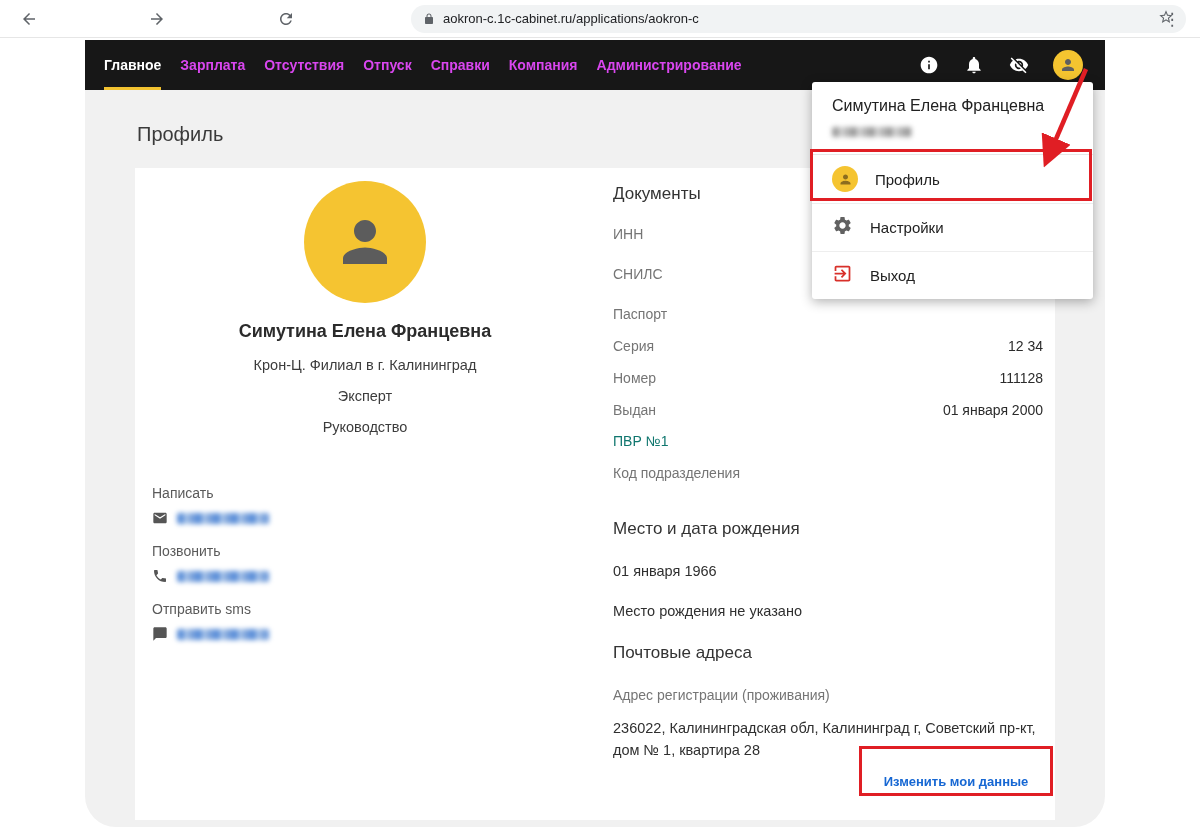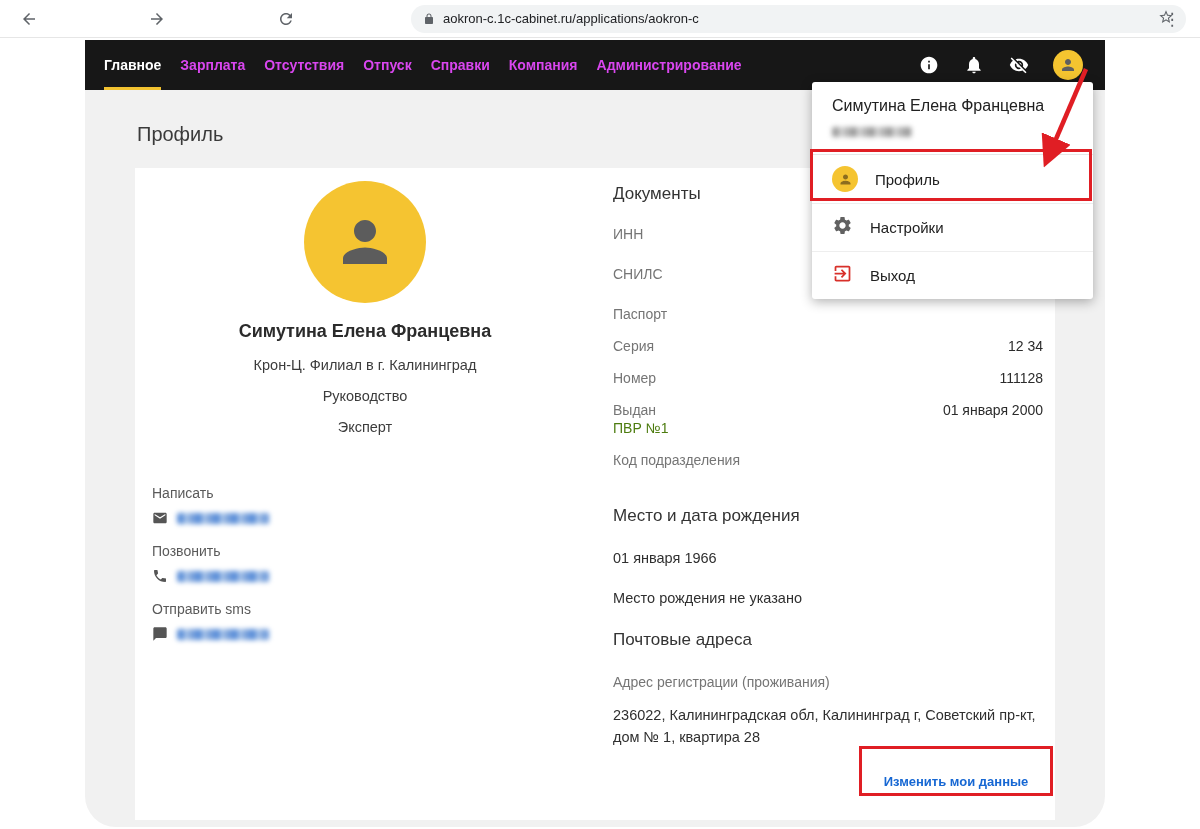--- a/index.html
+++ b/index.html
@@ -46,21 +46,21 @@
     background:repeating-linear-gradient(90deg,#5b8fd9 0 7px,#a9c4e8 7px 12px,#7ba3dc 12px 18px); filter:blur(2.5px); }
   .blur-chip.gray { width:80px; height:10px;
     background:repeating-linear-gradient(90deg,#9e9e9e 0 7px,#d4d4d4 7px 12px,#b5b5b5 12px 18px); }
 
   .card-right { position:absolute; left:478px; top:16px; width:430px; }
   .sec-title { font-size:17px; color:#333; font-weight:400; }
   .lbl { font-size:14px; color:#757575; }
   .val { font-size:14px; color:#2b2b2b; }
   .doc-row { display:flex; justify-content:space-between; align-items:baseline; margin-top:16px; }
   .mt22 { margin-top:22px; } .mt24 { margin-top:24px; } .mt38 { margin-top:38px; } .mt16 { margin-top:16px; }
-  .issued-by { font-size:14px; color:#4d7c0f; margin-top:2px; }
+  .issued-by { font-size:14px; color:#0f766e; margin-top:15px; }
   .addr-text { font-size:14.5px; color:#2f2f2f; line-height:1.55; margin-top:14px; }
   .body-line { font-size:14.5px; color:#2f2f2f; }
 
   .edit-box { position:absolute; right:2px; top:578px; width:194px; height:50px; border:3px solid #e01e24; display:flex; align-items:center; justify-content:center; }
   .edit-btn { font-size:13px; font-weight:700; color:#1667d3; background:none; border:none; cursor:pointer; font-family:inherit;margin-top:20px; }
 
   
   .dropdown { position:absolute; left:812px; top:82px; width:281px; background:#fff; border-radius:3px; box-shadow:0 3px 12px rgba(0,0,0,.3); z-index:30; }
   .dd-header { padding:15px 20px 13px; border-bottom:1px solid #e6e6e6; }
   .dd-name { font-size:16px; color:#212121; }
@@ -168,22 +168,22 @@
       <div class="card">
 
         <div class="card-left">
           <div class="avatar-big">
             <svg viewBox="0 0 24 24">
                 <path d="M12 12c2.21 0 4-1.79 4-4s-1.79-4-4-4-4 1.79-4 4 1.79 4 4 4zm0 2c-2.67 0-8 1.34-8 4v2h16v-2c0-2.66-5.33-4-8-4z"></path>
               </svg>
           </div>
           <div class="p-name">Симутина Елена Францевна</div>
           <div class="p-line">Крон-Ц. Филиал в г. Калининград</div>
+          <div class="p-line">Эксперт</div>
           <div class="p-line">Руководство</div>
-          <div class="p-line">Эксперт</div>
 
           <div class="contacts">
             <div class="c-label">Написать</div>
             <div class="c-row">
               <svg viewBox="0 0 24 24">
                   <path d="M20 4H4c-1.1 0-1.99.9-1.99 2L2 18c0 1.1.9 2 2 2h16c1.1 0 2-.9 2-2V6c0-1.1-.9-2-2-2zm0 4l-8 5-8-5V6l8 5 8-5v2z"></path>
                 </svg>
               <span class="blur-chip"></span>
             </div>
             <div class="c-label">Позвонить</div>

